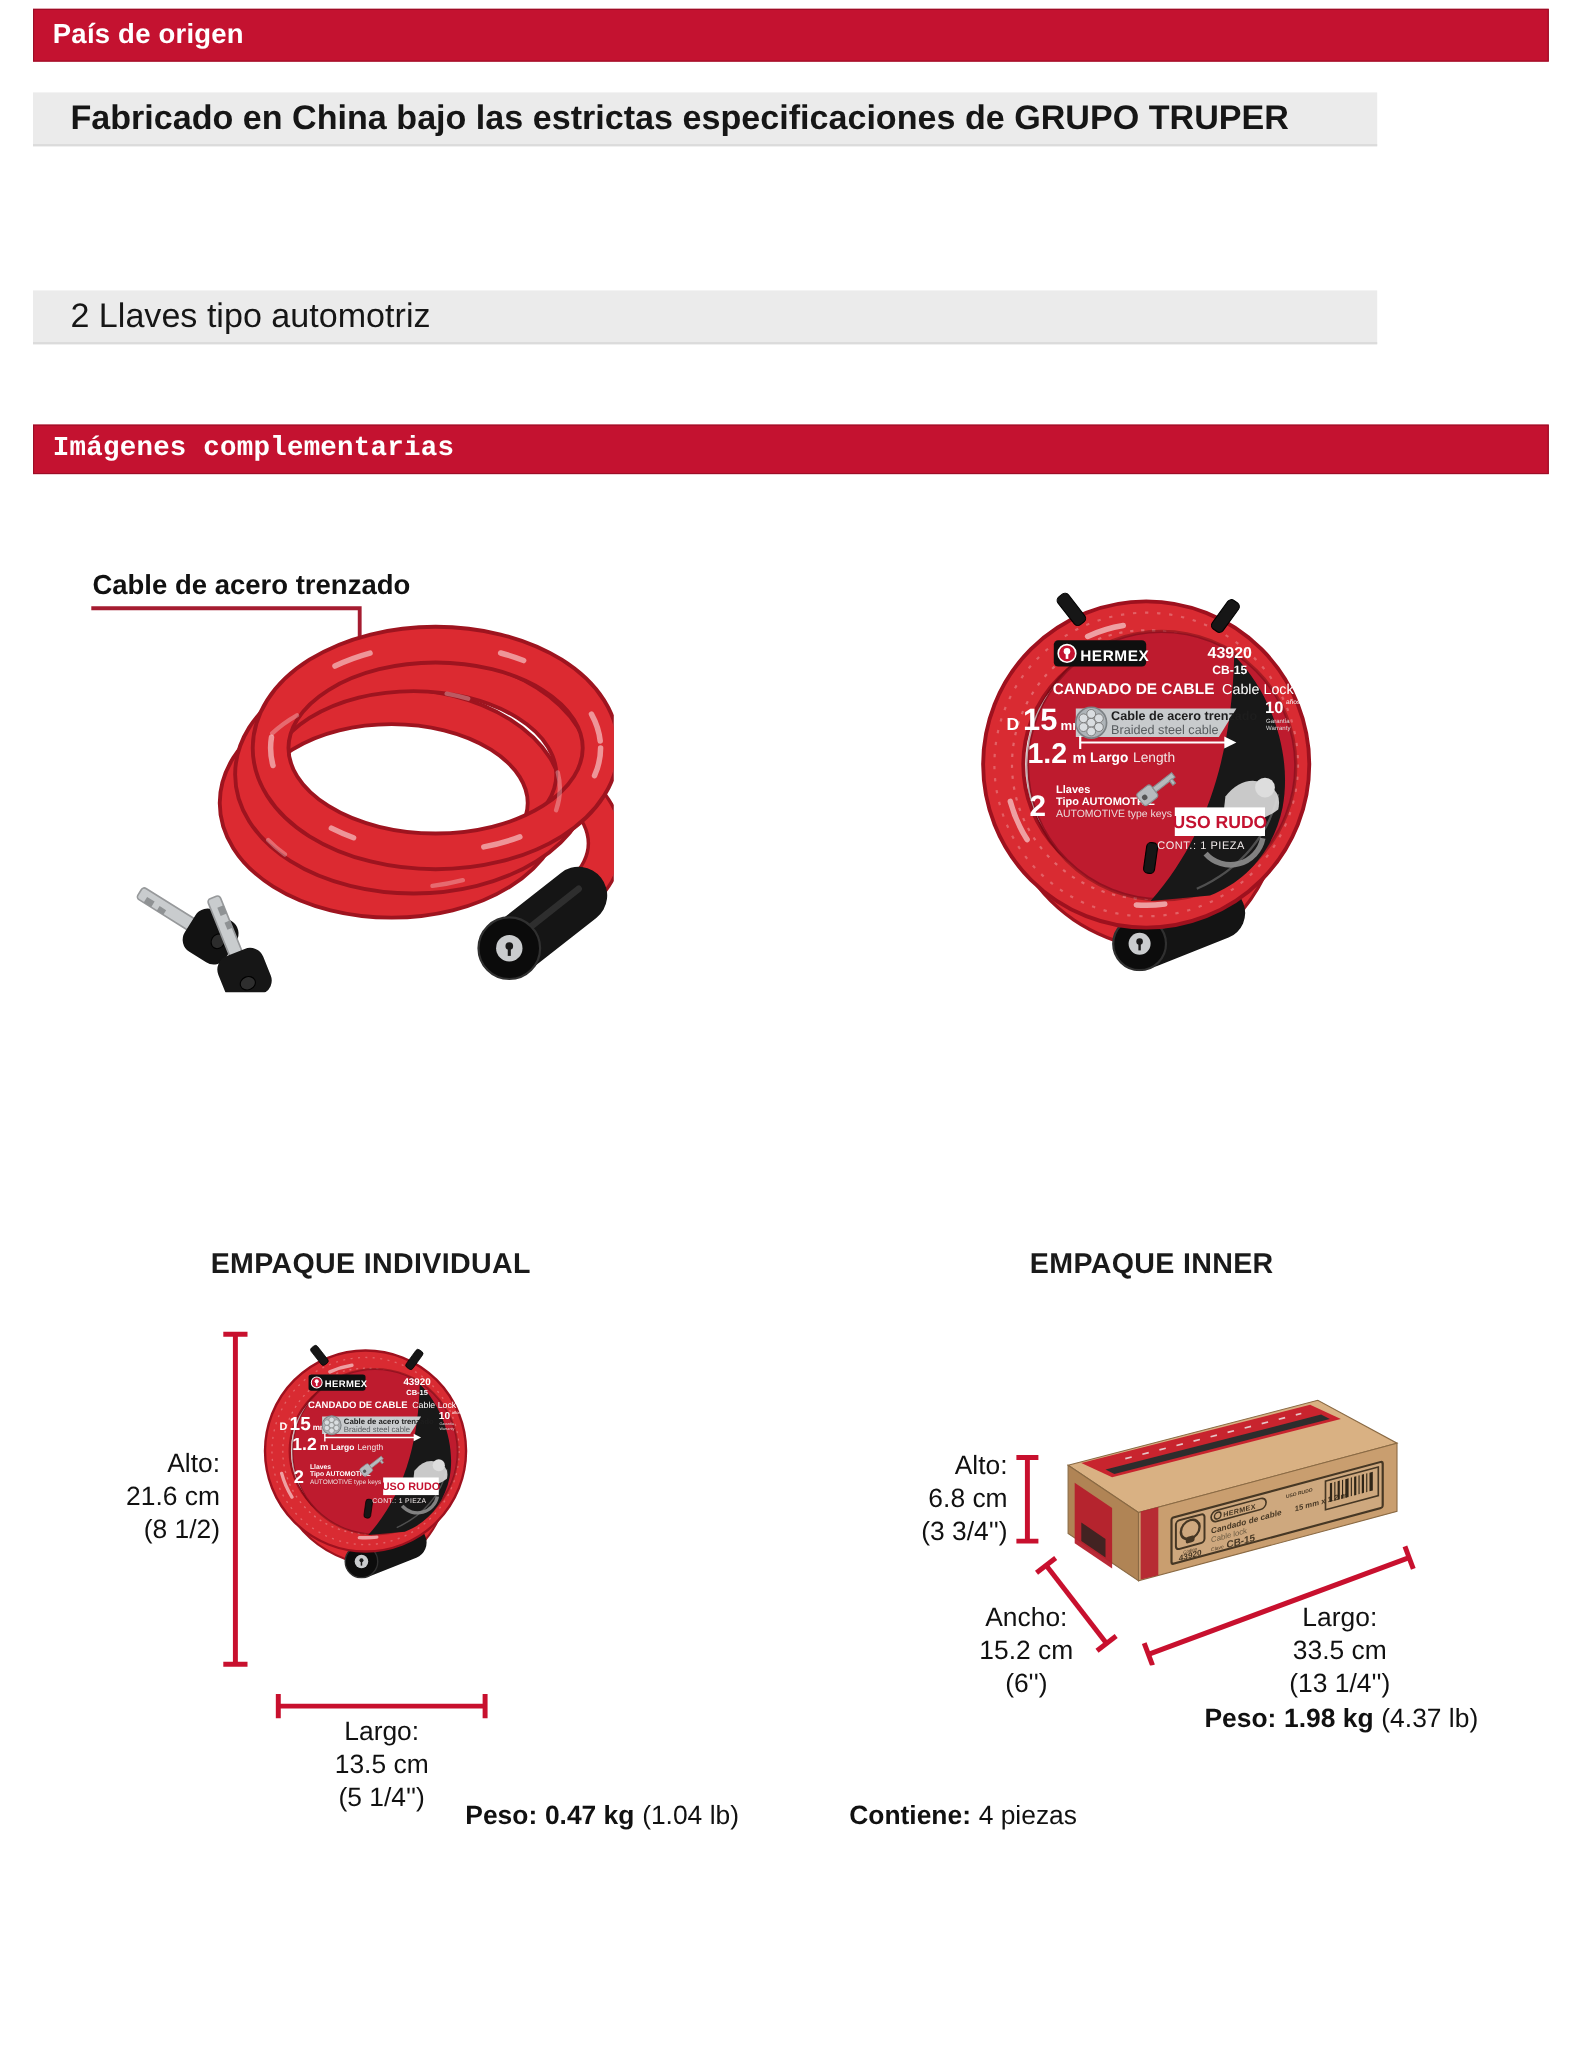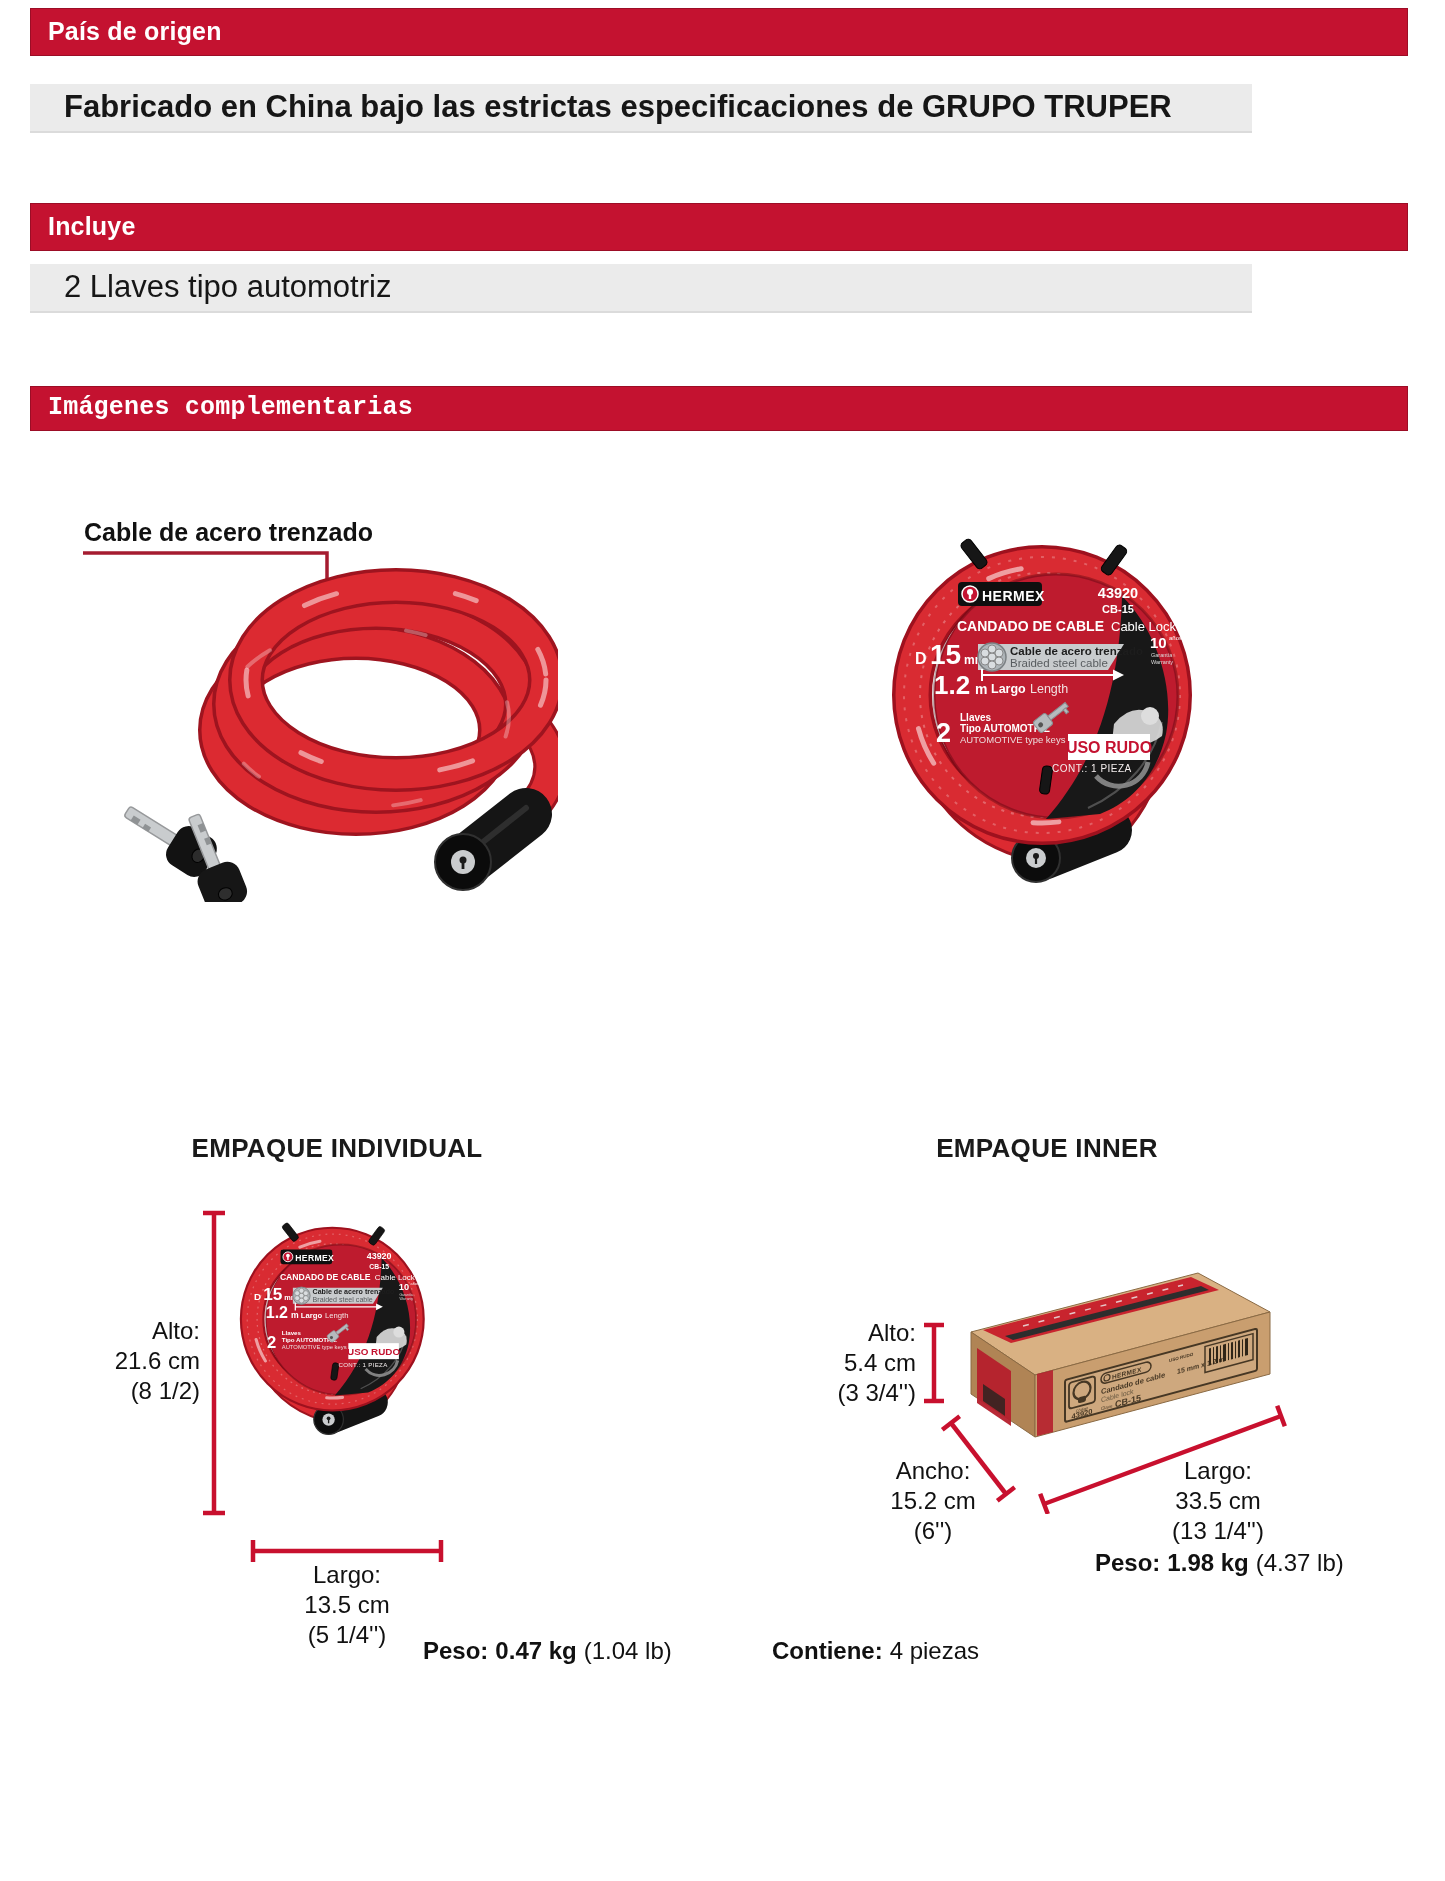--- a/index.html
+++ b/index.html
@@ -38,23 +38,20 @@
 
 <div class="page">
 
   <div class="bar" style="top:8px;">
     <span>País de origen</span>
   </div>
   <div class="band bold" style="top:84px;">
     <span>Fabricado en China bajo las estrictas especificaciones de GRUPO TRUPER</span>
   </div>
 
-  <div class="bar" style="top:203px;">
-    <span>Incluye</span>
-  </div>
   <div class="band" style="top:264px;">
     <span>2 Llaves tipo automotriz</span>
   </div>
 
   <div class="bar" style="top:386px; height:45px; line-height:42px;font-family:Liberation Mono, monospace;">
     <span>Imágenes complementarias</span>
   </div>
 
   <div class="callout-label">Cable de acero trenzado</div>
   <svg class="abs" style="left:78px; top:548px;" width="262" height="50" viewBox="0 0 262 50">
@@ -296,21 +293,21 @@
     </g>
   </svg>
 
   <svg class="abs" style="left:921px; top:1322px;" width="26" height="82" viewBox="0 0 26 82">
     <line x1="13" y1="3" x2="13" y2="79" stroke="#C8102E" stroke-width="4.5"></line>
     <line x1="3" y1="3" x2="23" y2="3" stroke="#C8102E" stroke-width="4.5"></line>
     <line x1="3" y1="79" x2="23" y2="79" stroke="#C8102E" stroke-width="4.5"></line>
   </svg>
   <div class="dim-text right" style="left:778px; top:1318px; width:138px;">
     <div>Alto:</div>
-    <div>5.4 cm</div>
+    <div>6.8 cm</div>
     <div>(3 3/4'')</div>
   </div>
 
   <svg class="abs" style="left:940px; top:1412px;" width="80" height="95" viewBox="0 0 80 95">
     <line x1="11" y1="11" x2="66" y2="82" stroke="#C8102E" stroke-width="4.5"></line>
     <line x1="2.3" y1="17.7" x2="19.7" y2="4.3" stroke="#C8102E" stroke-width="4.5"></line>
     <line x1="57.3" y1="88.7" x2="74.7" y2="75.3" stroke="#C8102E" stroke-width="4.5"></line>
   </svg>
   <div class="dim-text" style="left:853px; top:1456px; width:160px;">
     <div>Ancho:</div>

